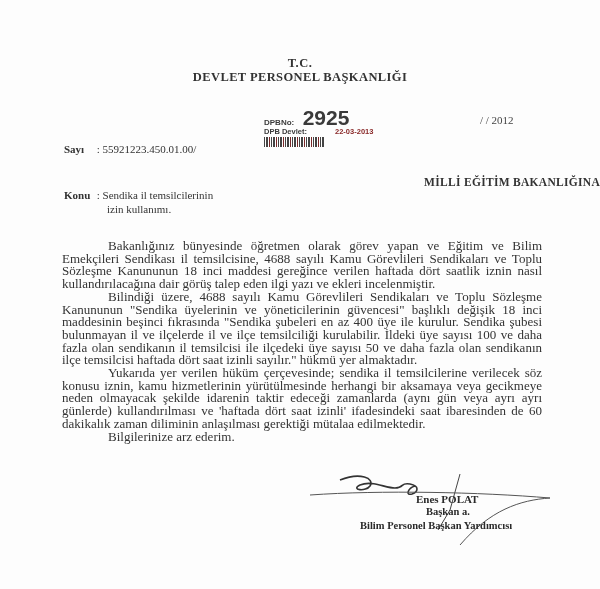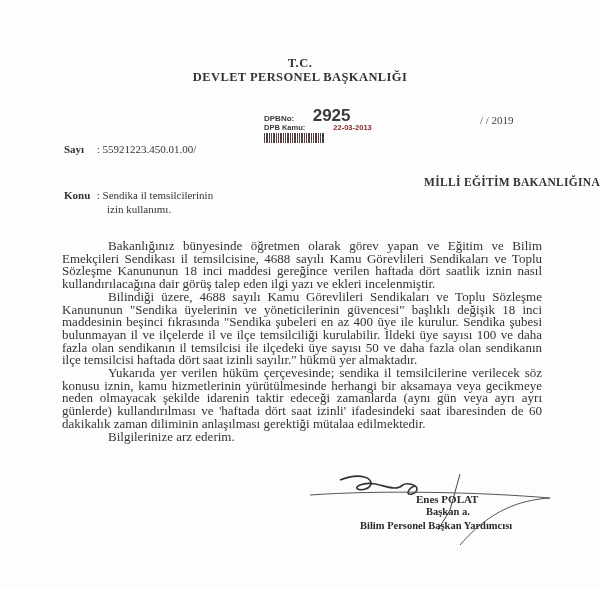--- a/index.html
+++ b/index.html
@@ -7,21 +7,21 @@
       font-family: "Liberation Serif", "DejaVu Serif", serif; color: #2a2a2a; }
     .page { position: absolute; left: 0; top: 0; width: 600px; height: 589px; background: #fdfdfd; }
     .hdr { position: absolute; left: 0; width: 600px; text-align: center; font-weight: bold; color: #333; }
     .tc { top: 56px; font-size: 12.5px; letter-spacing: 0.5px; }
     .org { top: 70px; font-size: 12.5px; letter-spacing: 0.4px; }
     .meta { position: absolute; left: 64px; top: 110px; font-size: 11px; line-height: 14px; color: #333; }
     .meta .lbl { font-weight: bold; display: inline-block; width: 30px; margin-top: 32px; }
     .meta .indent { padding-left: 43px; }
     .stamp { position: absolute; left: 264px; top: 106px; font-family: "Liberation Sans", "DejaVu Sans", sans-serif; color: #3a3a3a; }
     .stamp .no-lbl { font-size: 8px; font-weight: bold; }
-    .stamp .no-val { font-size: 17px; font-weight: bold; margin-left: 14px; }
+    .stamp .no-val { font-size: 21px; font-weight: bold; margin-left: 4px; }
     .stamp .dt-row { font-size: 7.5px; font-weight: bold; margin-top: -3px; }
     .stamp .dt-val { color: #8a2a2a; margin-left: 26px; }
     .barcode { width: 60px; height: 10px; margin-top: 1px;
       background: repeating-linear-gradient(90deg, #444 0 1px, #fff 1px 2px, #444 2px 4px, #fff 4px 5px, #7a2a2a 5px 6px, #fff 6px 7px); }
     .date { position: absolute; left: 480px; top: 114px; font-size: 11px; color: #444; }
     .addressee { position: absolute; left: 0; top: 176px; width: 600px; text-align: right;
       font-weight: bold; font-size: 11.5px; letter-spacing: 0.3px; color: #333; }
     .body { position: absolute; left: 62px; top: 240px; width: 480px; font-size: 13px;
       line-height: 12.7px; text-align: justify; color: #333; }
     .body p { margin: 0; text-indent: 46px; }
@@ -50,27 +50,27 @@
     </div>
     <div class="indent">izin kullanımı.</div>
   </div>
 
   <div class="stamp">
     <div>
       <span class="no-lbl">DPBNo:</span>
       <span class="no-val">2925</span>
     </div>
     <div class="dt-row">
-      <span>DPB Kamu:</span>
+      <span>DPB Devlet:</span>
       <span class="dt-val">22-03-2013</span>
     </div>
     <div class="barcode"></div>
   </div>
 
-  <div class="date">/    / 2019</div>
+  <div class="date">/    / 2012</div>
 
   <div class="addressee">MİLLİ EĞİTİM BAKANLIĞINA</div>
 
   <div class="body">
     <p>Bakanlığınız bünyesinde öğretmen olarak görev yapan ve Eğitim ve Bilim Emekçileri Sendikası il temsilcisine, 4688 sayılı Kamu Görevlileri Sendikaları ve Toplu Sözleşme Kanununun 18 inci maddesi gereğince verilen haftada dört saatlik iznin nasıl kullandırılacağına dair görüş talep eden ilgi yazı ve ekleri incelenmiştir.</p>
     <p>Bilindiği üzere, 4688 sayılı Kamu Görevlileri Sendikaları ve Toplu Sözleşme Kanununun "Sendika üyelerinin ve yöneticilerinin güvencesi" başlıklı değişik 18 inci maddesinin beşinci fıkrasında "Sendika şubeleri en az 400 üye ile kurulur. Sendika şubesi bulunmayan il ve ilçelerde il ve ilçe temsilciliği kurulabilir. İldeki üye sayısı 100 ve daha fazla olan sendikanın il temsilcisi ile ilçedeki üye sayısı 50 ve daha fazla olan sendikanın ilçe temsilcisi haftada dört saat izinli sayılır." hükmü yer almaktadır.</p>
     <p>Yukarıda yer verilen hüküm çerçevesinde; sendika il temsilcilerine verilecek söz konusu iznin, kamu hizmetlerinin yürütülmesinde herhangi bir aksamaya veya gecikmeye neden olmayacak şekilde idarenin taktir edeceği zamanlarda (aynı gün veya ayrı ayrı günlerde) kullandırılması ve 'haftada dört saat izinli' ifadesindeki saat ibaresinden de 60 dakikalık zaman diliminin anlaşılması gerektiği mütalaa edilmektedir.</p>
     <p>Bilgilerinize arz ederim.</p>
   </div>
 

